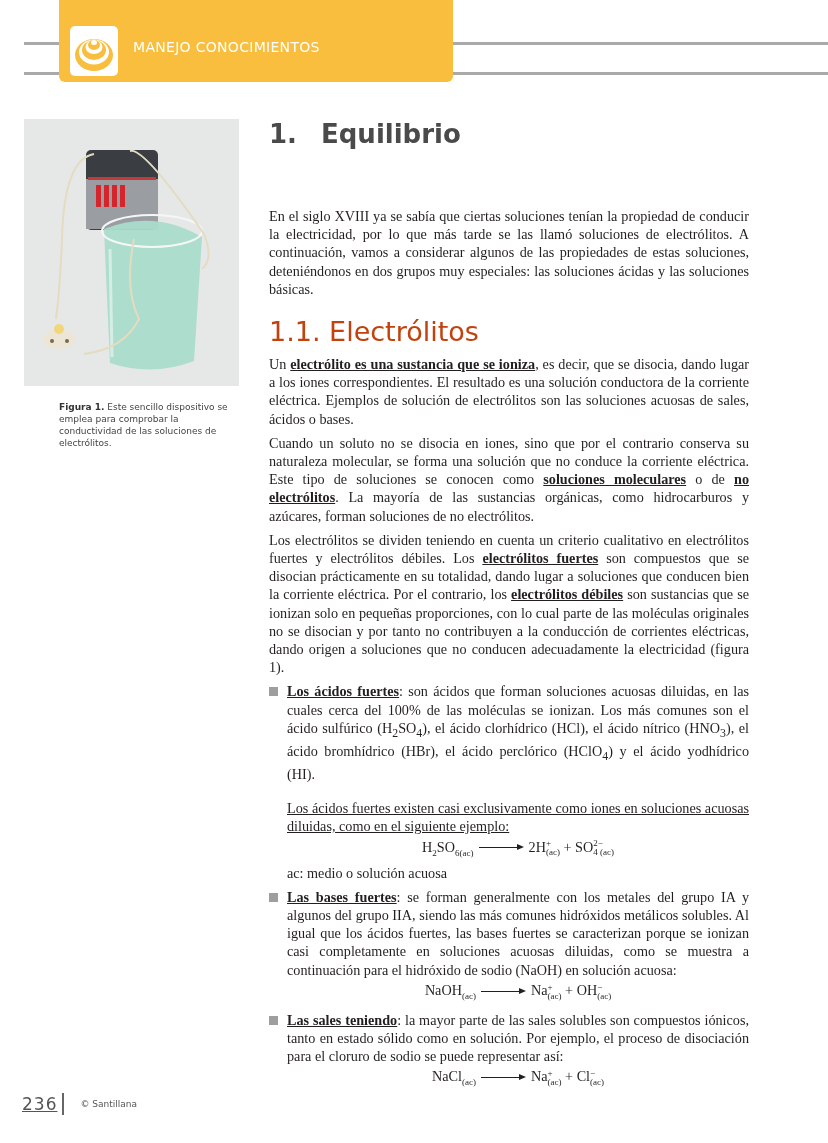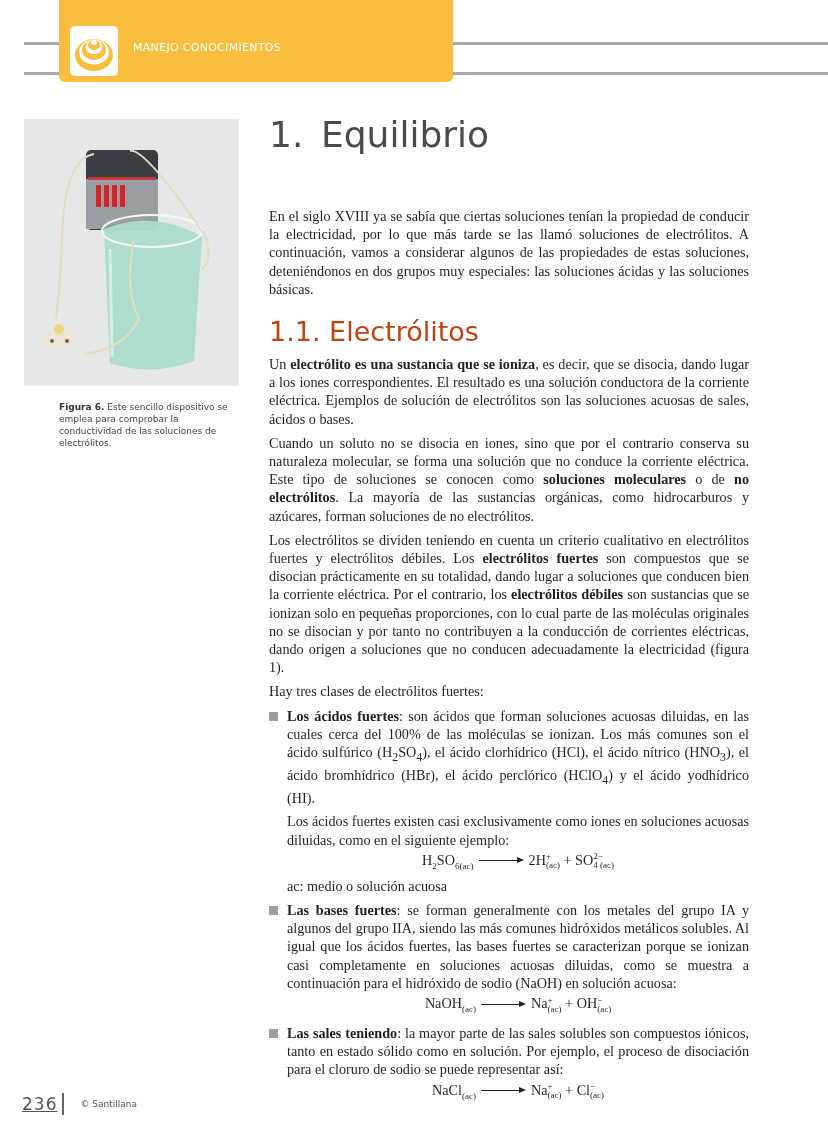--- a/index.html
+++ b/index.html
@@ -12,50 +12,50 @@
     position: absolute; left: 59px; top: 0; width: 394px; height: 82px;
     background: #f9be3e; border-radius: 0 0 6px 6px;
   }
   .logo-box {
     position: absolute; left: 70px; top: 26px; width: 48px; height: 50px;
     background: #ffffff; border-radius: 5px;
   }
   .logo-box svg { position: absolute; left: 3px; top: 4px; }
   .header-text {
     position: absolute; left: 133px; top: 40px; color: #ffffff;
-    font-family: "DejaVu Sans", sans-serif; font-size: 11px; line-height: 15px;
+    font-family: "DejaVu Sans", sans-serif; font-size: 14px; line-height: 15px;
     letter-spacing: 0.3px; font-weight: normal;
   }
   .figure-img {
     position: absolute; left: 24px; top: 119px; width: 215px; height: 267px;
     background: linear-gradient(180deg, #e9ebea 0%, #dfe1e0 60%, #cfd1d0 100%);
     overflow: hidden;
   }
   .caption {
     position: absolute; left: 59px; top: 401px; width: 170px;
     font-family: "DejaVu Sans", sans-serif; font-size: 9px; line-height: 12px; color: #444;
   }
   .caption b { font-weight: bold; color: #333; }
   .title {
     position: absolute; left: 269px; top: 113px;
-    font-family: "DejaVu Sans", sans-serif; font-size: 36px; line-height: 43px; color: #4a4a4a;
-    font-weight: normal;
+    font-family: "DejaVu Sans", sans-serif; font-size: 26px; line-height: 43px; color: #4a4a4a;
+    font-weight: bold;
   }
   .title .num { display: inline-block; width: 52px; }
   .title .l2 { padding-left: 52px; display: block; }
   .subtitle {
     position: absolute; left: 269px; top: 315px;
     font-family: "DejaVu Sans", sans-serif; font-size: 27px; line-height: 34px; color: #c2410c;
   }
   .text-col {
     position: absolute; left: 269px; width: 480px;
     font-size: 14.2px; line-height: 18.2px; text-align: justify;
   }
   .text-col p { margin: 0 0 6px 0; }
-  .text-col b { font-weight: bold; }
+  .text-col b { font-weight: bold; text-decoration: underline; }
   .bullet-item { position: relative; padding-left: 18px; margin-bottom: 6px; }
   .bullet-sq {
     position: absolute; left: 0; top: 5px; width: 9px; height: 9px; background: #9e9e9e;
   }
   .eq { text-align: center; margin: 2px 0 2px 0; }
   .eq sub, .eq sup { font-size: 9px; }
   .chem-ss { display: inline-flex; flex-direction: column; vertical-align: middle; font-size: 9px; line-height: 9px; text-align: left; }
   .arrow { display: inline-block; width: 48px; position: relative; vertical-align: middle; height: 10px; }
   .arrow:before { content: ""; position: absolute; left: 2px; right: 6px; top: 4px; height: 1px; background: #231f20; }
   .arrow:after { content: ""; position: absolute; right: 1px; top: 1px; border-left: 7px solid #231f20; border-top: 3.5px solid transparent; border-bottom: 3.5px solid transparent; }
@@ -110,21 +110,21 @@
     <path d="M106 32 Q120 28 180 115 Q190 140 178 150" fill="none" stroke="#e4dcc2" stroke-width="2"></path>
     <path d="M110 120 Q100 170 115 200 Q100 230 60 235" fill="none" stroke="#e4dcc2" stroke-width="2"></path>
 
     <ellipse cx="35" cy="220" rx="16" ry="10" fill="#ede6d6"></ellipse>
     <circle cx="35" cy="210" r="5" fill="#f2d77a"></circle>
     <circle cx="28" cy="222" r="2" fill="#7a6a4a"></circle>
     <circle cx="43" cy="222" r="2" fill="#7a6a4a"></circle>
   </svg>
 </div>
 <div class="caption">
-  <b>Figura 6.</b>
+  <b>Figura 1.</b>
   <span>Este sencillo dispositivo se emplea para comprobar la conductividad de las soluciones de electrólitos.</span>
 </div>
 
 <div class="title">
   <span class="num">1.</span><span>Equilibrio</span>
 </div>
 
 <div class="text-col" style="top:207px;">
   <p>En el siglo XVIII ya se sabía que ciertas soluciones tenían la propiedad de conducir la electricidad, por lo que más tarde se las llamó soluciones de electrólitos. A continuación, vamos a considerar algunos de las propiedades de estas soluciones, deteniéndonos en dos grupos muy especiales: las soluciones ácidas y las soluciones básicas.</p>
 </div>
@@ -134,28 +134,27 @@
 <div class="text-col" style="top:355px;">
   <p>
     <span>Un </span><b>electrólito es una sustancia que se ioniza</b><span>, es decir, que se disocia, dando lugar a los iones correspondientes. El resultado es una solución conductora de la corriente eléctrica. Ejemplos de solución de electrólitos son las soluciones acuosas de sales, ácidos o bases.</span>
   </p>
   <p>
     <span>Cuando un soluto no se disocia en iones, sino que por el contrario conserva su naturaleza molecular, se forma una solución que no conduce la corriente eléctrica. Este tipo de soluciones se conocen como </span><b>soluciones moleculares</b><span> o de </span><b>no electrólitos</b><span>. La mayoría de las sustancias orgánicas, como hidrocarburos y azúcares, forman soluciones de no electrólitos.</span>
   </p>
   <p>
     <span>Los electrólitos se dividen teniendo en cuenta un criterio cualitativo en electrólitos fuertes y electrólitos débiles. Los </span><b>electrólitos fuertes</b><span> son compuestos que se disocian prácticamente en su totalidad, dando lugar a soluciones que conducen bien la corriente eléctrica. Por el contrario, los </span><b>electrólitos débiles</b><span> son sustancias que se ionizan solo en pequeñas proporciones, con lo cual parte de las moléculas originales no se disocian y por tanto no contribuyen a la conducción de corrientes eléctricas, dando origen a soluciones que no conducen adecuadamente la electricidad (figura 1).</span>
   </p>
-  <p>Hay tres clases de electrólitos fuertes:</p>
 
   <div class="bullet-item">
     <span class="bullet-sq"></span>
     <div>
       <b>Los ácidos fuertes</b><span>: son ácidos que forman soluciones acuosas diluidas, en las cuales cerca del 100% de las moléculas se ionizan. Los más comunes son el ácido sulfúrico (H</span><sub>2</sub><span>SO</span><sub>4</sub><span>), el ácido clorhídrico (HCl), el ácido nítrico (HNO</span><sub>3</sub><span>), el ácido bromhídrico (HBr), el ácido perclórico (HClO</span><sub>4</sub><span>) y el ácido yodhídrico (HI).</span>
     </div>
-    <p style="margin-top:5px; margin-bottom:2px;">Los ácidos fuertes existen casi exclusivamente como iones en soluciones acuosas diluidas, como en el siguiente ejemplo:</p>
+    <p style="margin-top:16px; margin-bottom:2px;text-decoration:underline;">Los ácidos fuertes existen casi exclusivamente como iones en soluciones acuosas diluidas, como en el siguiente ejemplo:</p>
     <div class="eq">
       <span>H</span><sub>2</sub><span>SO</span><sub>6(ac)</sub>
       <span class="arrow"></span>
       <span>2H</span><span class="chem-ss">
           <span>+</span>
           <span>(ac)</span>
         </span>
       <span>+</span>
       <span>SO</span><span class="chem-ss">
           <span>2−</span>

